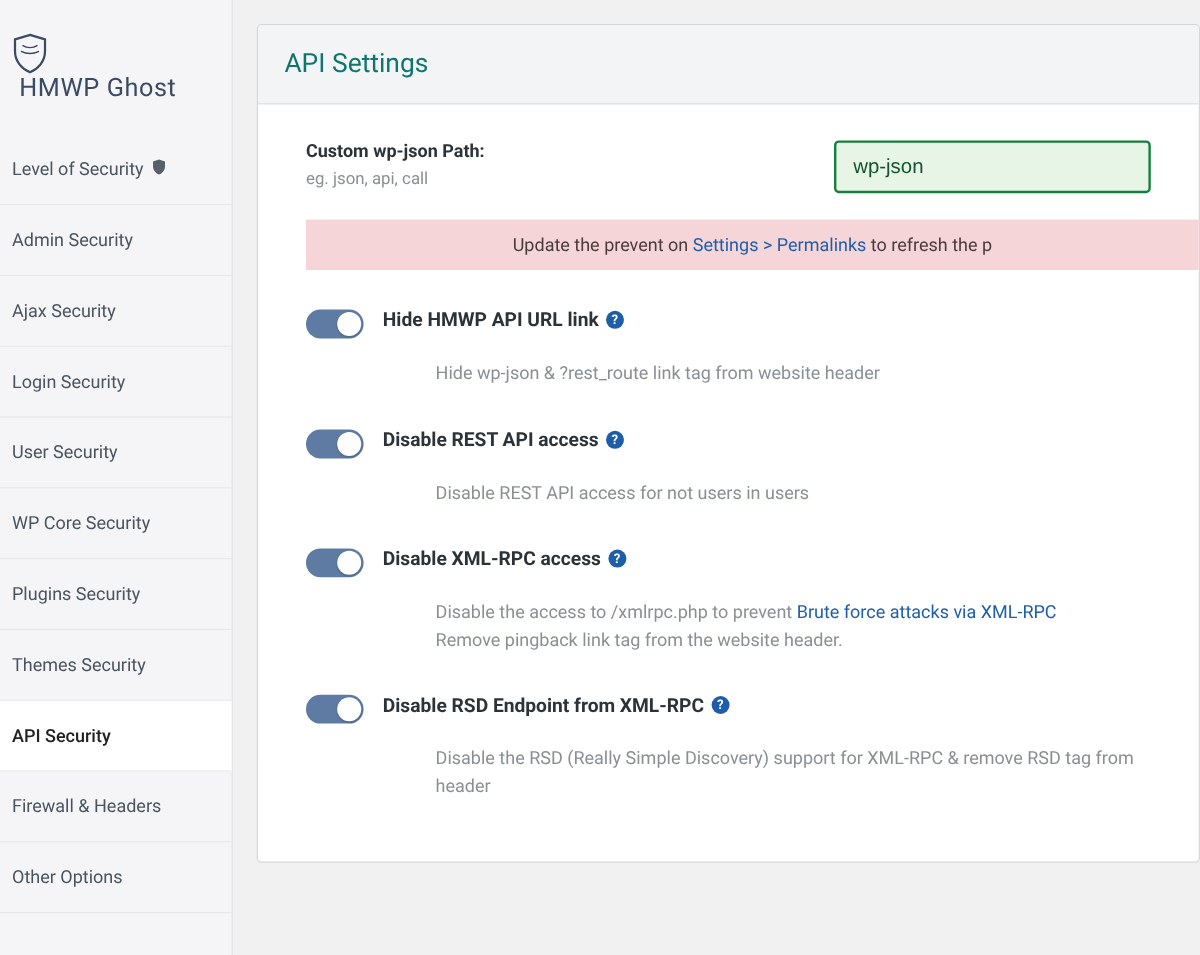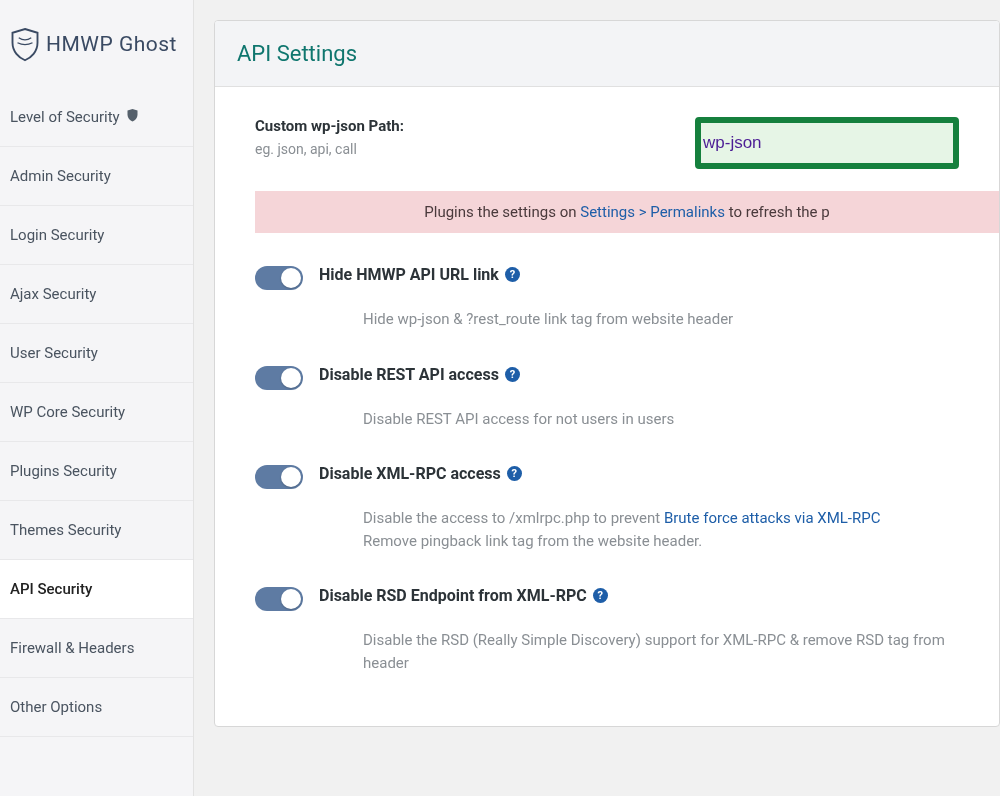--- a/index.html
+++ b/index.html
@@ -13,22 +13,22 @@
     }
     .layout { display: flex; height: 100%; }
     .sidebar {
       width: 194px;
       background: #f5f5f7;
       border-right: 1px solid #e2e2e2;
       flex-shrink: 0;
     }
     .brand {
       display: flex;
-      align-items: center;
       padding: 26px 10px 26px 10px;
+      flex-direction: column;
     }
     .brand svg { width: 30px; height: 36px; flex-shrink: 0; }
     .brand-text {
       font-size: 21px;
       font-weight: 400;
       color: #3a4a63;
       margin-left: 6px;
       letter-spacing: 0.5px;
     }
     .nav-item {
@@ -80,26 +80,26 @@
       color: #2c3338;
       font-size: 15px;
     }
     .field-hint {
       color: #8a8f94;
       font-size: 14px;
       margin-top: 6px;
     }
     .field-input {
       flex: 1;
-      padding: 10px 2px;
-      border: 6px solid #15803d;
+      padding: 10px 14px;
+      border: 2px solid #15803d;
       background: #e6f5e6;
       border-radius: 4px;
       font-size: 17px;
-      color: #4c1d95;
+      color: #14532d;
     }
     .notice {
       background: #f5d5d8;
       color: #4a3a3c;
       padding: 12px 22px;
       font-size: 15px;
       margin: 10px 0 20px 40px;
       text-align: center;
     }
     .notice a { color: #1e5ea8; text-decoration: none; }
@@ -180,24 +180,24 @@
       <span class="nav-shield">
         <svg width="13" height="14" viewBox="0 0 24 28" fill="#55606b">
             <path d="M12 2 L22 5 L22 13 C22 20 17 25 12 27 C7 25 2 20 2 13 L2 5 Z"></path>
           </svg>
       </span>
     </div>
     <div class="nav-item">
       <span>Admin Security</span>
     </div>
     <div class="nav-item">
+      <span>Ajax Security</span>
+    </div>
+    <div class="nav-item">
       <span>Login Security</span>
-    </div>
-    <div class="nav-item">
-      <span>Ajax Security</span>
     </div>
     <div class="nav-item">
       <span>User Security</span>
     </div>
     <div class="nav-item">
       <span>WP Core Security</span>
     </div>
     <div class="nav-item">
       <span>Plugins Security</span>
     </div>
@@ -222,21 +222,21 @@
 
         <div class="field-row">
           <div class="field-label-block">
             <div class="field-label">Custom wp-json Path:</div>
             <div class="field-hint">eg. json, api, call</div>
           </div>
           <input type="text" class="field-input" value="wp-json" style="">
         </div>
 
         <div class="notice">
-          <span>Plugins the settings on </span><a href="#">Settings &gt; Permalinks</a><span> to refresh the p</span>
+          <span>Update the prevent on </span><a href="#">Settings &gt; Permalinks</a><span> to refresh the p</span>
         </div>
 
         <div class="toggle-row">
           <div class="toggle"></div>
           <div class="toggle-content">
             <div class="toggle-title">
               <span>Hide HMWP API URL link</span>
               <span class="help-icon">?</span>
             </div>
             <div class="toggle-desc">Hide wp-json &amp; ?rest_route link tag from website header</div>

